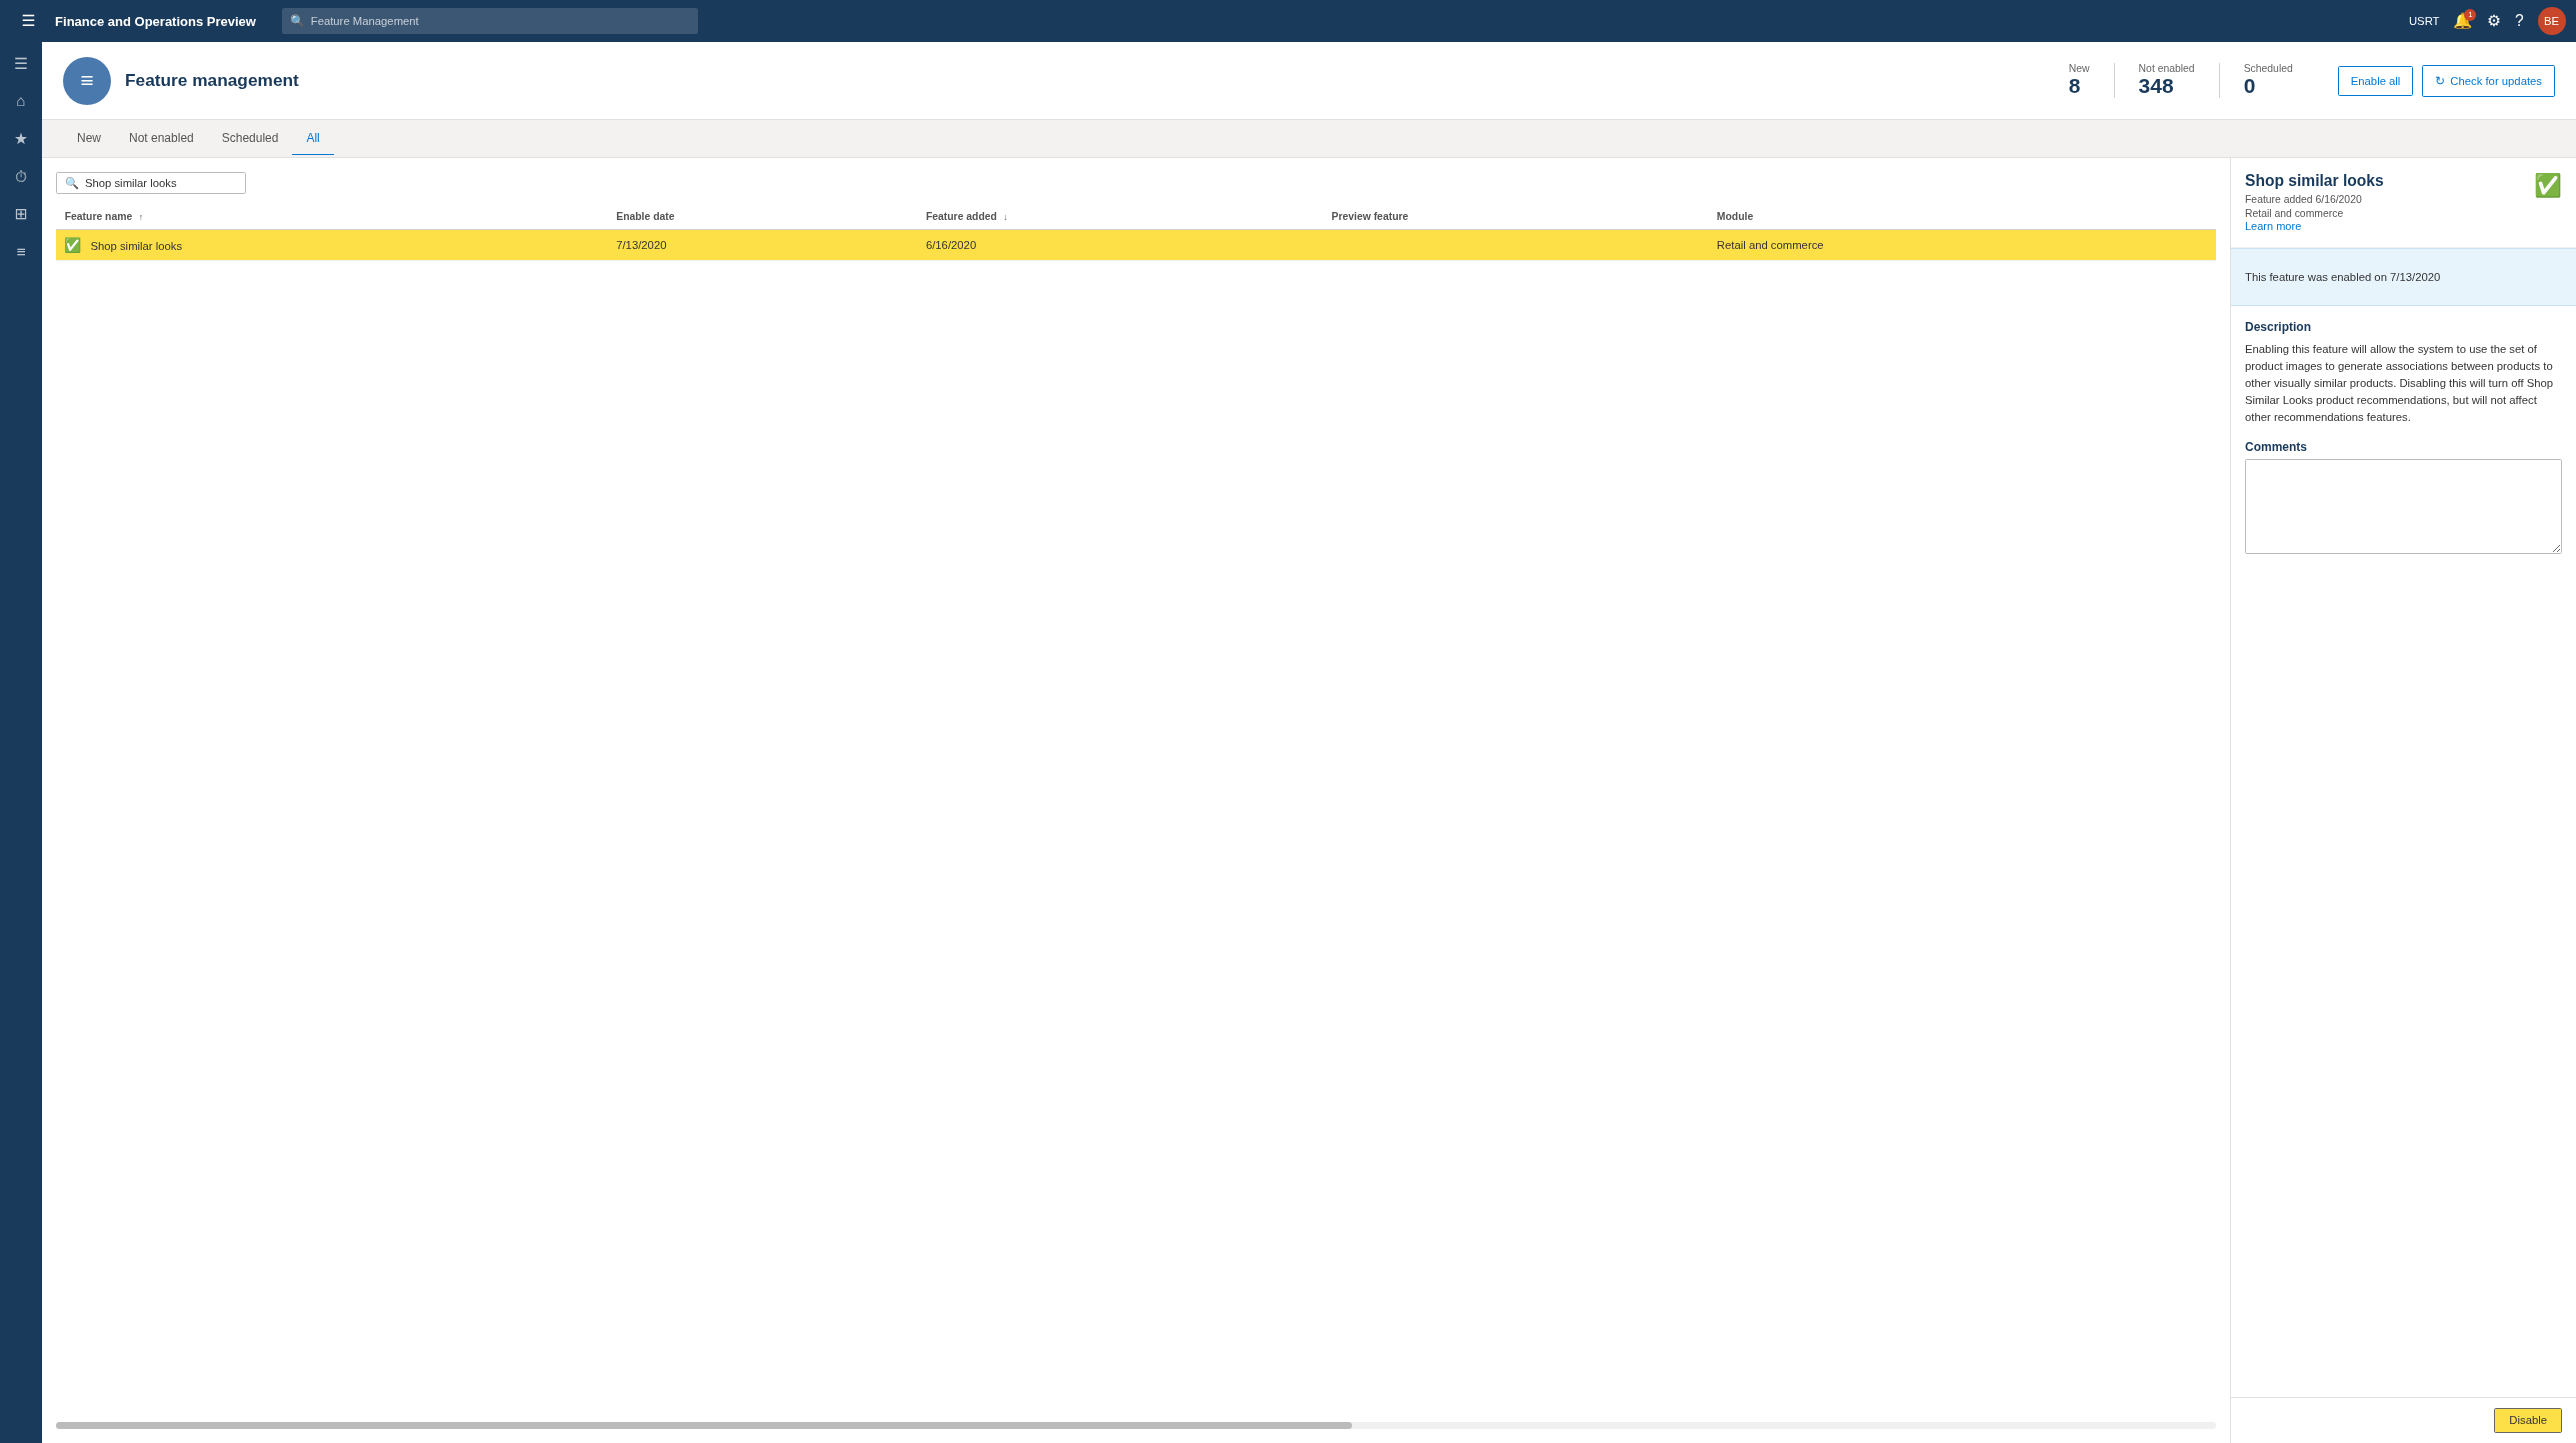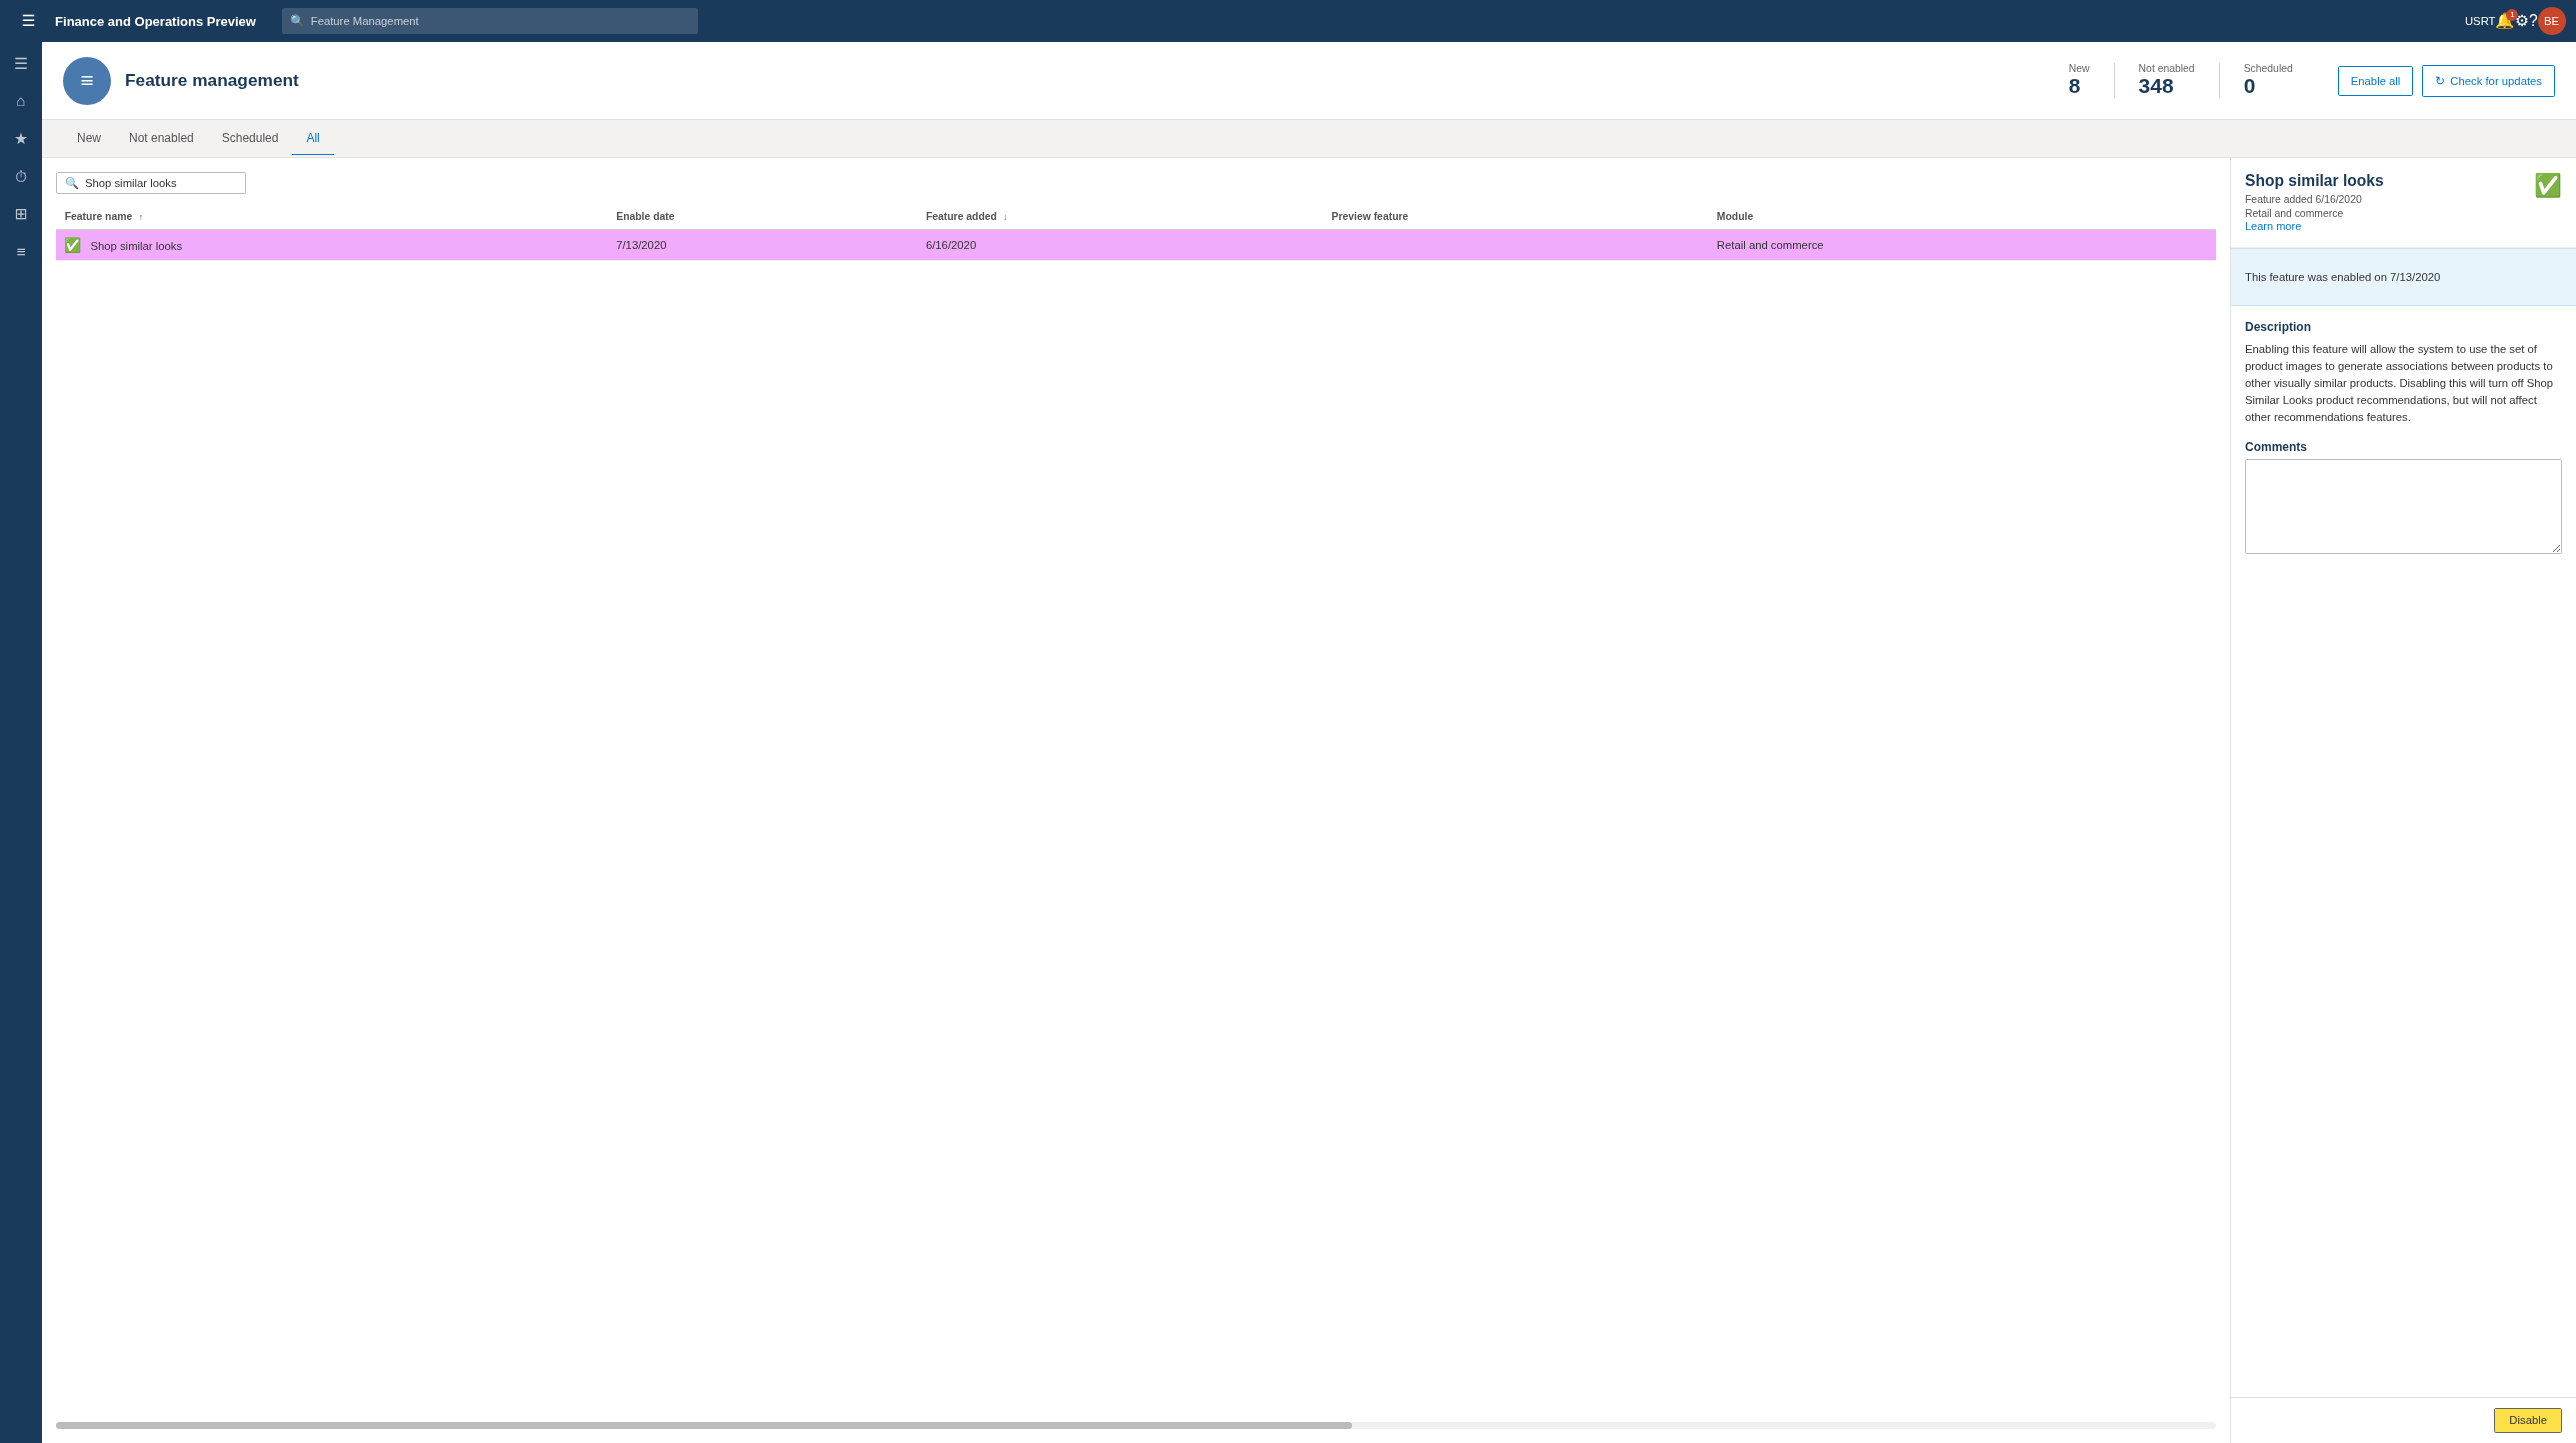--- a/index.html
+++ b/index.html
@@ -13,21 +13,21 @@
     .topbar-title { font-size: 13px; font-weight: 600; flex: 0 0 auto; text-align: right; }
     .topbar-search {
       flex: 1; max-width: 416px; margin: 0 17.3px;
       background: rgba(255,255,255,0.15); border: none; border-radius: 2.6px;
       display: flex; align-items: center; padding: 0 8.7px; height: 26px; color: white;
     }
     .topbar-search input {
       background: transparent; border: none; outline: none; color: white; font-size: 11.3px; width: 100%;
     }
     .topbar-search input::placeholder { color: rgba(255,255,255,0.7); }
-    .topbar-right { margin-left: auto; display: flex; align-items: center; }
+    .topbar-right { margin-left: auto; display: flex; align-items: center; gap: 14px; }
     .topbar-icon { color: white; font-size: 15.6px; cursor: pointer; position: relative; }
     .topbar-user-text { color: white; font-size: 11.3px; }
     .topbar-avatar {
       width: 28px; height: 28px; border-radius: 50%; background: #c8472a;
       display: flex; align-items: center; justify-content: center;
       color: white; font-size: 11.3px; font-weight: 400; cursor: pointer;
     }
     .notif-badge {
       position: absolute; top: -3.5px; right: -3.5px; background: #c8472a;
       border-radius: 50%; width: 12px; height: 12px; font-size: 7.8px;
@@ -109,21 +109,21 @@
 
     
     .feature-table { width: 100%; border-collapse: collapse; background: #fff; }
     .feature-table th {
       text-align: left; font-size: 10.4px; color: #555; font-weight: 600;
       padding: 7px 8.7px; border-bottom: 0.9px solid #d0d0d0; background: #fff;
     }
     .feature-table th.sortable { cursor: pointer; }
     .sort-arrow { font-size: 8.7px; margin-left: 3.5px; }
     .feature-table td { padding: 7px 8.7px; border-bottom: 0.9px solid #f0f0f0; font-size: 11.3px; }
-    .feature-table tr.selected td { background: #f0abfc; }
+    .feature-table tr.selected td { background: #fde047; }
     .enabled-icon { color: #107c10; font-size: 14px; }
 
     .table-scroll { overflow: auto; flex: 1; }
     .scrollbar-track {
       height: 7px; background: #f0f0f0; border-radius: 3.5px; margin-top: 7px; position: relative;
     }
     .scrollbar-thumb {
       height: 7px; width: 60%; background: #bbb; border-radius: 3.5px; position: absolute; left: 0;
     }
 

